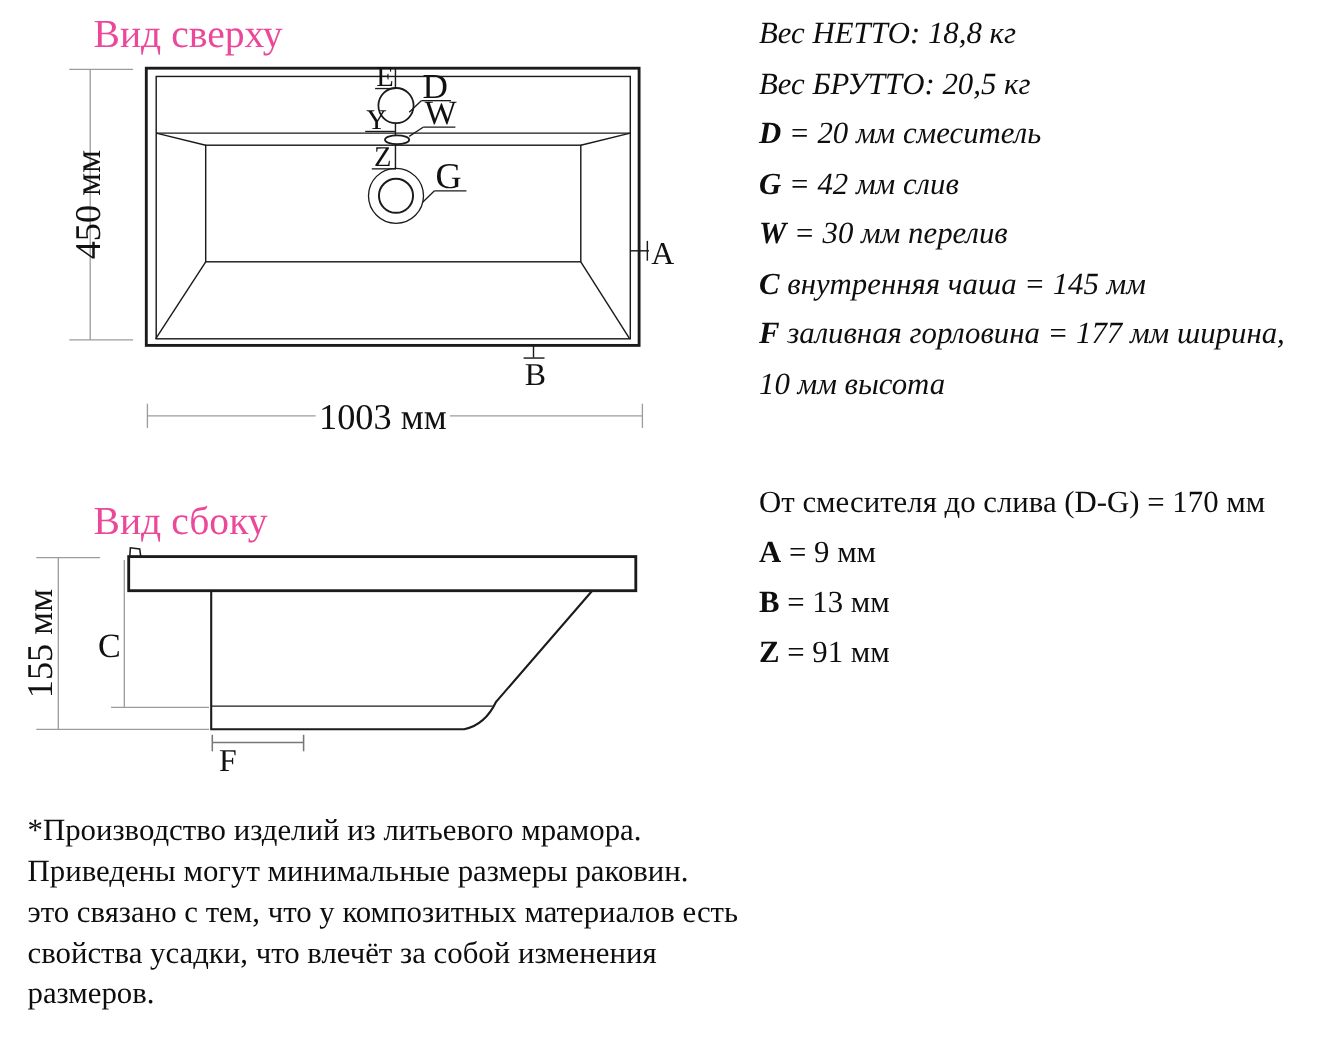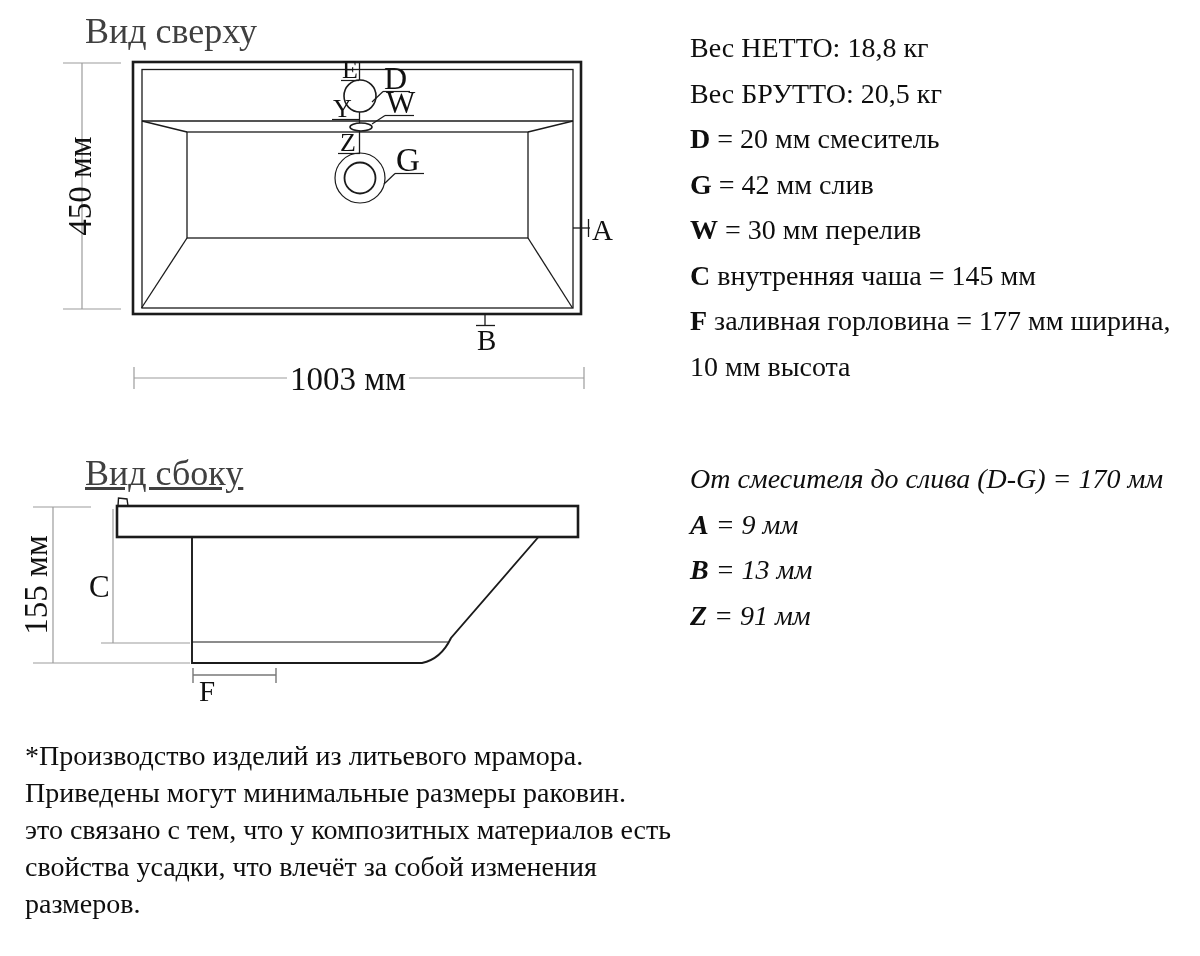--- a/index.html
+++ b/index.html
@@ -1,24 +1,24 @@
 <!DOCTYPE html>
 <html><head>
 <meta charset="utf-8">
 <style>
   html,body{margin:0;padding:0;background:#ffffff;}
   #canvas{position:relative;width:1200px;height:956px;background:#ffffff;overflow:hidden;
           font-family:"Liberation Serif","DejaVu Serif",serif;color:#111;}
   svg{position:absolute;left:0;top:0;}
-  .view-title{position:absolute;font-size:36px;color:#404040;white-space:nowrap;}
+  .view-title{position:absolute;font-size:36px;color:#ec4899;white-space:nowrap;}
   #title-top{left:85px;top:10px;}
-  #title-side{left:85px;top:452px;text-decoration:underline;}
+  #title-side{left:85px;top:452px;}
   .spec-col{position:absolute;left:690px;font-size:28px;line-height:45.5px;white-space:nowrap;color:#0e0e0e;}
-  #specs-primary{top:25px;}
-  #specs-secondary{top:456px;font-style:italic;}
+  #specs-primary{top:8px;font-style:italic;}
+  #specs-secondary{top:434px;}
   .spec-line .bb{font-weight:bold;}
   #note{position:absolute;left:25px;top:737px;font-size:28px;line-height:37px;white-space:nowrap;color:#0e0e0e;}
   text{font-family:"Liberation Serif","DejaVu Serif",serif;fill:#111;}
 </style>
 </head>
 <body>
 
 <div id="canvas">
 
   <svg width="1200" height="956" viewBox="0 0 1200 956">

